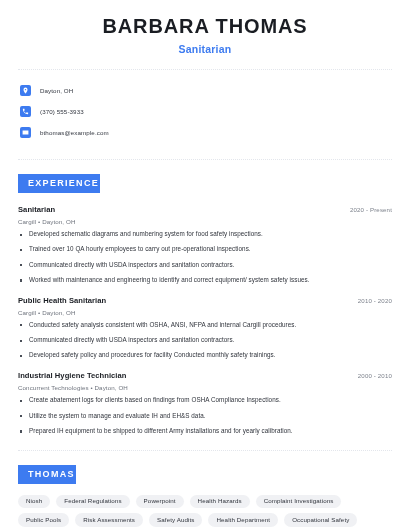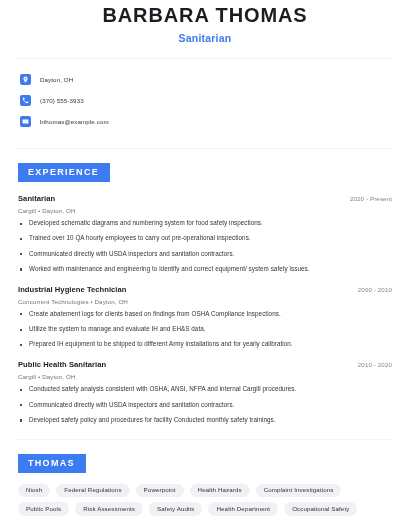--- a/index.html
+++ b/index.html
@@ -16,21 +16,21 @@
     position: relative;
     width: 410px;
     height: 530px;
     background: #ffffff;
     overflow: hidden;
     padding: 0 18px;
   }
 
   
   .header {
-    padding-top: 3px;
+    padding-top: 14px;
     text-align: center;
   }
   .full-name {
     font-size: 20px;
     font-weight: bold;
     letter-spacing: 0.9px;
     color: #1a1d23;
     line-height: 1.2;
   }
   .job-title {
@@ -82,21 +82,21 @@
 
   
   .section { padding-top: 12px; }
   .section-badge {
     display: inline-block;
     background: #3d7bf0;
     color: #ffffff;
     font-size: 9px;
     font-weight: bold;
     letter-spacing: 1.3px;
-    padding: 5px 11px 5px 10px;
+    padding: 5px 1px 5px 10px;
     line-height: 1;
   }
 
   
   .exp-list { padding-top: 12px; }
   .exp-item { margin-bottom: 11px; }
   .exp-item:last-child { margin-bottom: 0; }
 
   .exp-head {
     display: flex;
@@ -222,41 +222,41 @@
         <div class="exp-bullets">
           <div class="exp-bullet">Developed schematic diagrams and numbering system for food safety inspections.</div>
           <div class="exp-bullet">Trained over 10 QA hourly employees to carry out pre-operational inspections.</div>
           <div class="exp-bullet">Communicated directly with USDA inspectors and sanitation contractors.</div>
           <div class="exp-bullet">Worked with maintenance and engineering to identify and correct equipment/ system safety issues.</div>
         </div>
       </div>
 
       <div class="exp-item">
         <div class="exp-head">
+          <span class="exp-role">Public Health Sanitarian</span>
+          <span class="exp-dates">2010 - 2020</span>
+        </div>
+        <div class="exp-company">Cargill • Dayton, OH</div>
+        <div class="exp-bullets">
+          <div class="exp-bullet">Conducted safety analysis consistent with OSHA, ANSI, NFPA and internal Cargill procedures.</div>
+          <div class="exp-bullet">Communicated directly with USDA inspectors and sanitation contractors.</div>
+          <div class="exp-bullet">Developed safety policy and procedures for facility Conducted monthly safety trainings.</div>
+        </div>
+      </div>
+
+      <div class="exp-item">
+        <div class="exp-head">
           <span class="exp-role">Industrial Hygiene Technician</span>
           <span class="exp-dates">2000 - 2010</span>
         </div>
         <div class="exp-company">Concurrent Technologies • Dayton, OH</div>
         <div class="exp-bullets">
           <div class="exp-bullet">Create abatement logs for clients based on findings from OSHA Compliance Inspections.</div>
           <div class="exp-bullet">Utilize the system to manage and evaluate IH and EH&amp;S data.</div>
           <div class="exp-bullet">Prepared IH equipment to be shipped to different Army installations and for yearly calibration.</div>
-        </div>
-      </div>
-
-      <div class="exp-item">
-        <div class="exp-head">
-          <span class="exp-role">Public Health Sanitarian</span>
-          <span class="exp-dates">2010 - 2020</span>
-        </div>
-        <div class="exp-company">Cargill • Dayton, OH</div>
-        <div class="exp-bullets">
-          <div class="exp-bullet">Conducted safety analysis consistent with OSHA, ANSI, NFPA and internal Cargill procedures.</div>
-          <div class="exp-bullet">Communicated directly with USDA inspectors and sanitation contractors.</div>
-          <div class="exp-bullet">Developed safety policy and procedures for facility Conducted monthly safety trainings.</div>
         </div>
       </div>
 
     </div>
   </div>
 
   <div class="divider divider-skills"></div>
 
   <div class="section">
     <span class="section-badge">THOMAS</span>

